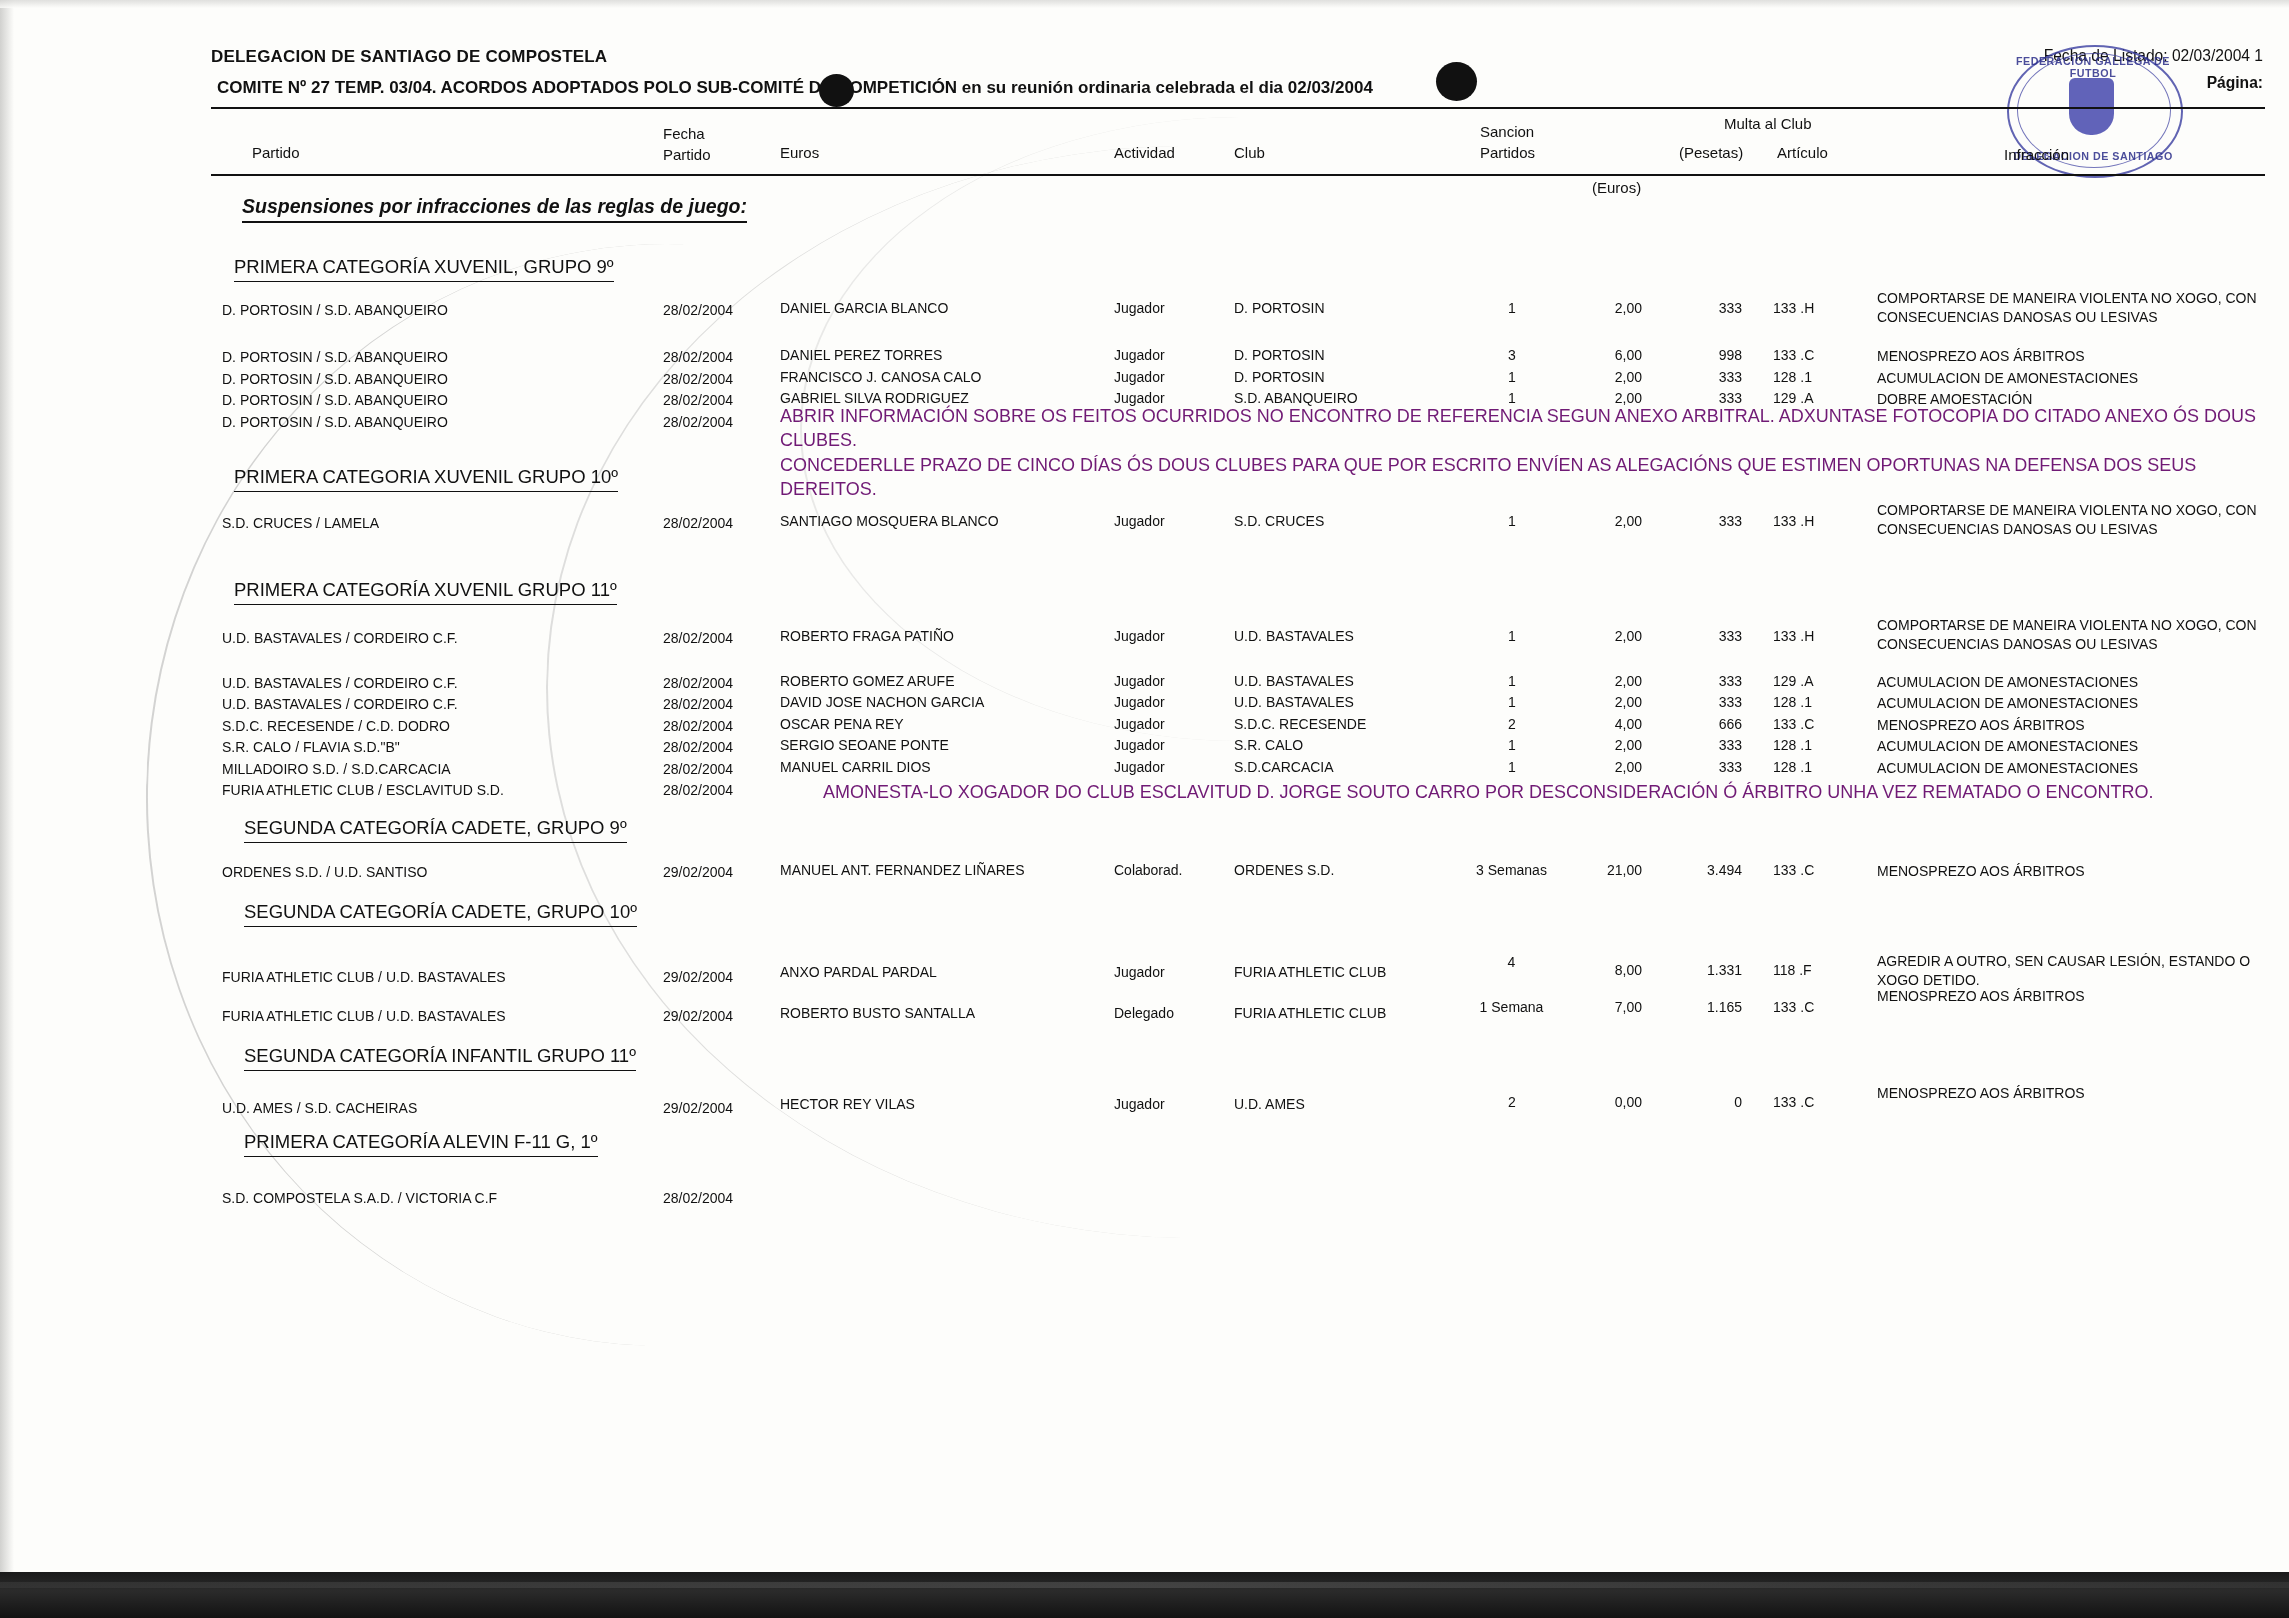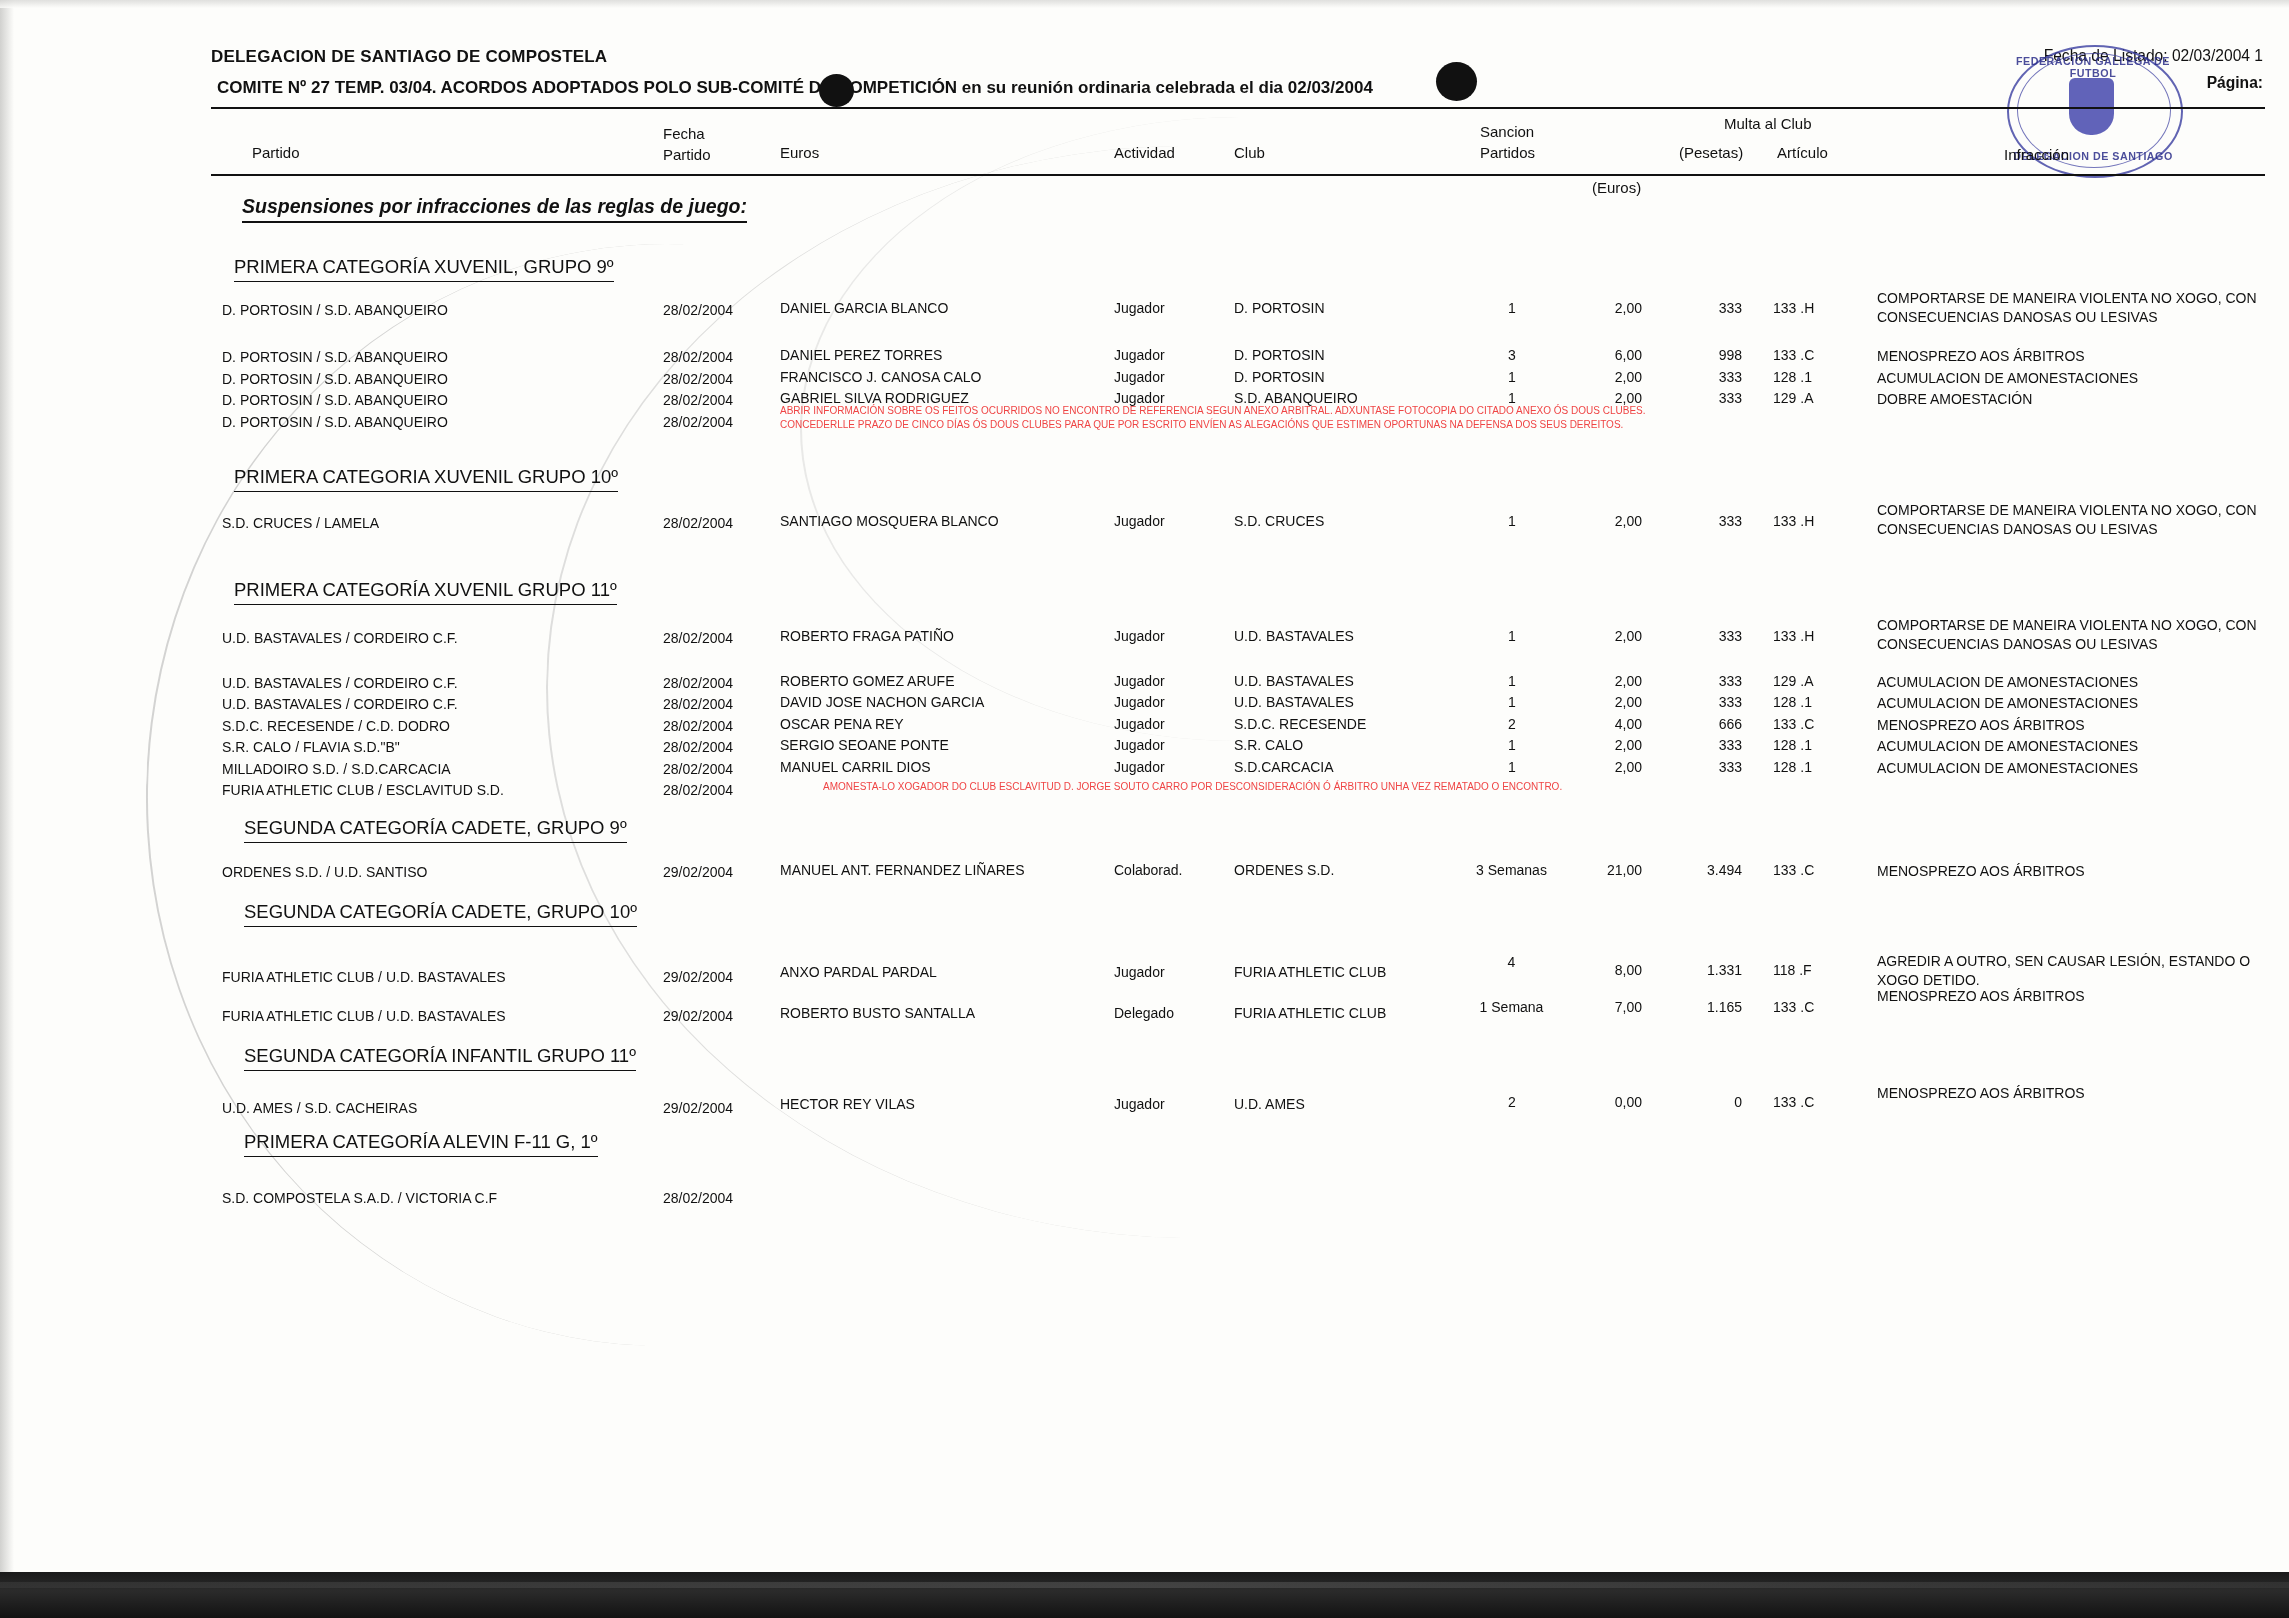--- a/index.html
+++ b/index.html
@@ -182,22 +182,22 @@
   .cell {
     position: absolute;
     font-size: 14px;
     color: #111;
     white-space: nowrap;
   }
   .cell.c { text-align: center; }
   .cell.r { text-align: right; }
   .note {
     position: absolute;
-    font-size: 10px;
-    color: #ef4444;
+    font-size: 18px;
+    color: #701a75;
     line-height: 1.35;
   }
   .desc {
     position: absolute;
     font-size: 14px;
     color: #111;
     line-height: 1.35;
   }
 </style>
 </head>

